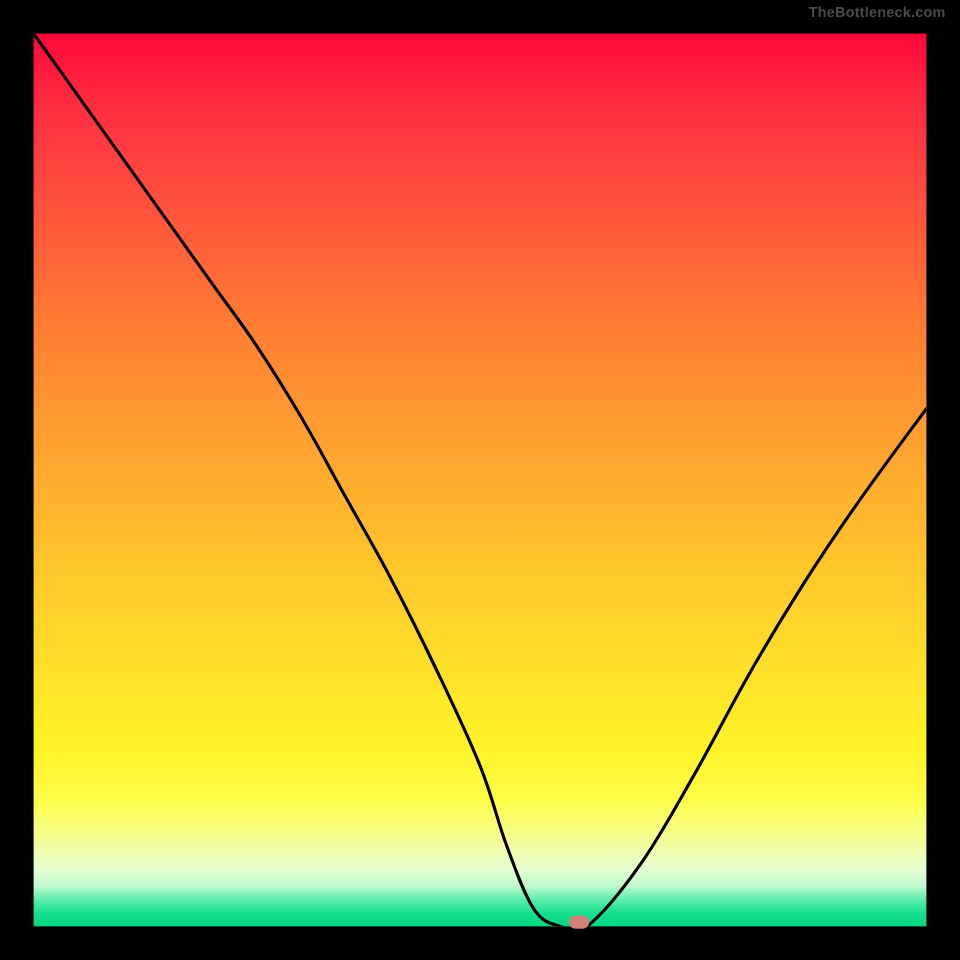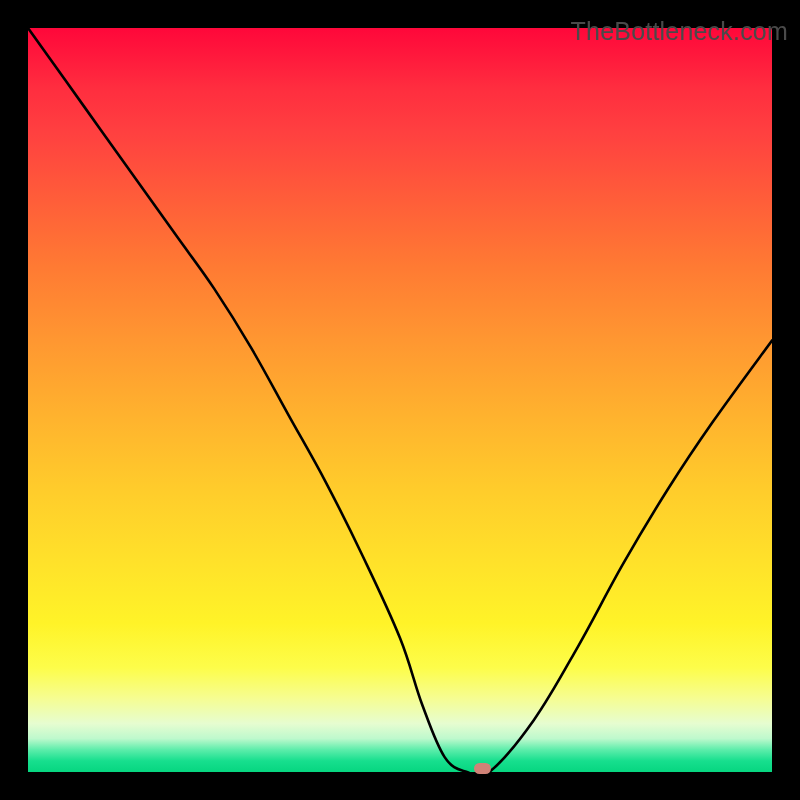--- a/index.html
+++ b/index.html
@@ -12,25 +12,25 @@
     overflow: hidden;
   }
   .stage {
     position: relative;
     width: 800px;
     height: 800px;
     background: #000;
   }
   .watermark {
     position: absolute;
-    top: 17px;
+    top: 3px;
     right: 12px;
     color: #4a4a4a;
-    font-size: 25px;
-    font-weight: 400;
+    font-size: 12px;
+    font-weight: 700;
     letter-spacing: 0.2px;
     z-index: 10;
   }
   .plot {
     position: absolute;
     left: 28px;
     top: 28px;
     width: 744px;
     height: 744px;
     box-sizing: border-box;

